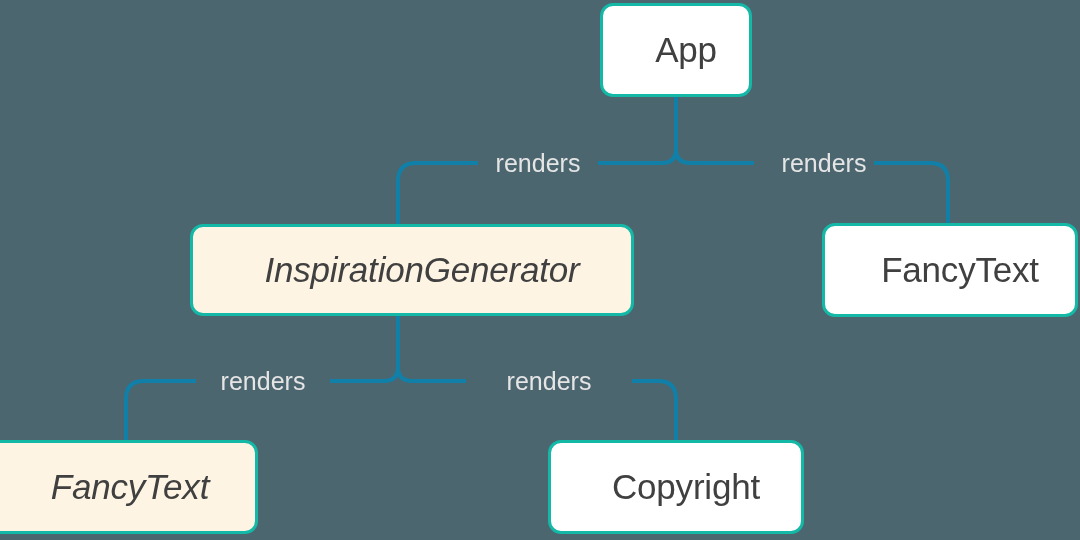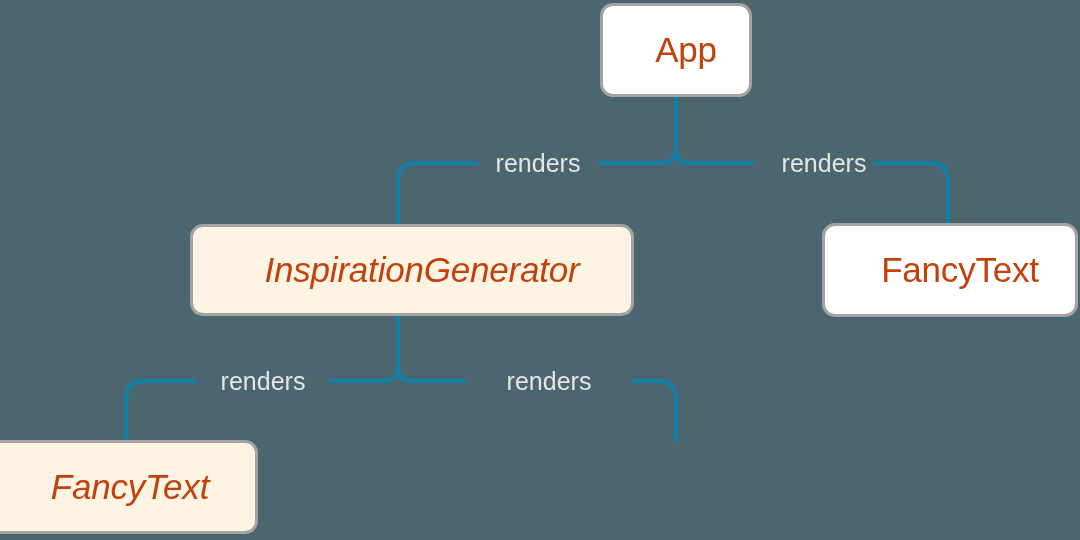--- a/index.html
+++ b/index.html
@@ -19,26 +19,26 @@
     position: absolute;
     left: 0;
     top: 0;
     width: 1080px;
     height: 540px;
     pointer-events: none;
   }
   .node {
     position: absolute;
     box-sizing: border-box;
-    border: 3px solid #a3a3a3;
+    border: 3px solid #14b8a6;
     border-radius: 13px;
     display: flex;
     align-items: center;
     justify-content: center;
-    color: #c2410c;
+    color: #404040;
     letter-spacing: -0.2px;
     white-space: nowrap;
     z-index: 2;
     padding-left: 20px;
   }
   .node-label {
     display: block;
     line-height: 1;
     padding-bottom: 2px;
   }
@@ -104,14 +104,17 @@
   </div>
 
   <div class="node fill-white" id="node-fancy-r">
     <span class="node-label">FancyText</span>
   </div>
 
   <div class="node fill-cream" id="node-fancy-bl">
     <span class="node-label">FancyText</span>
   </div>
 
+  <div class="node fill-white" id="node-copyright">
+    <span class="node-label">Copyright</span>
+  </div>
 
 </div>
 
 </body></html>

